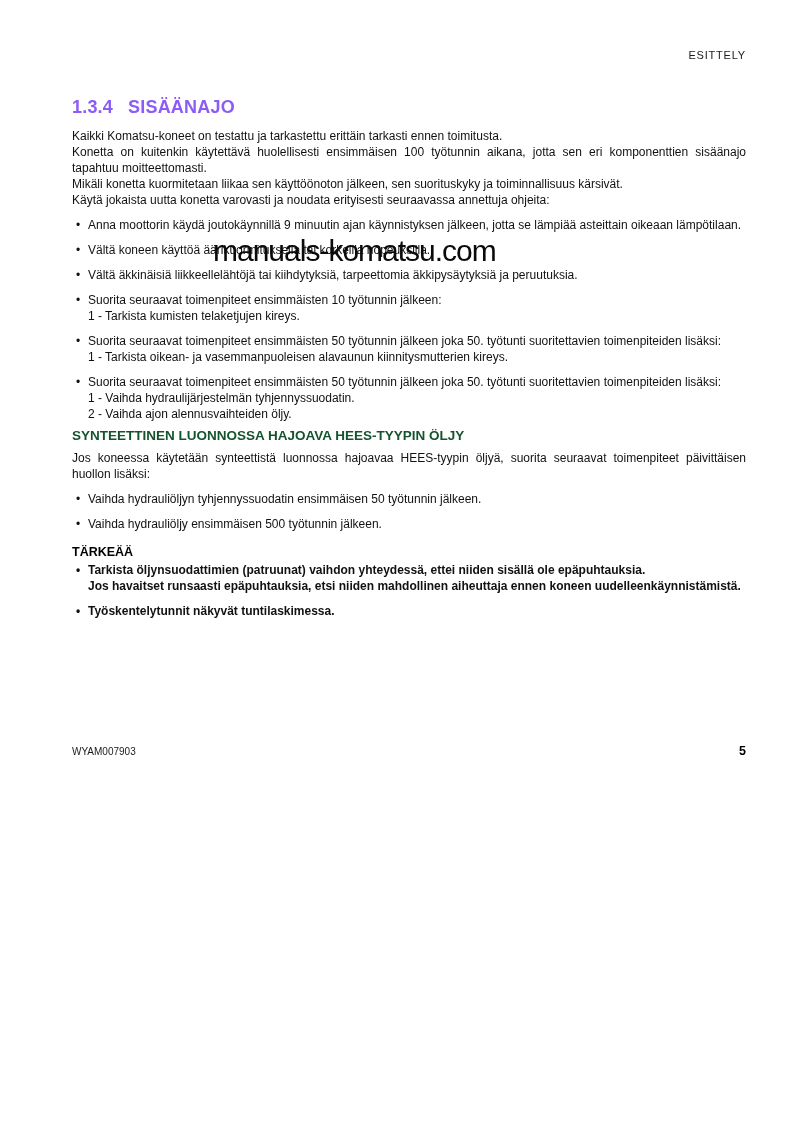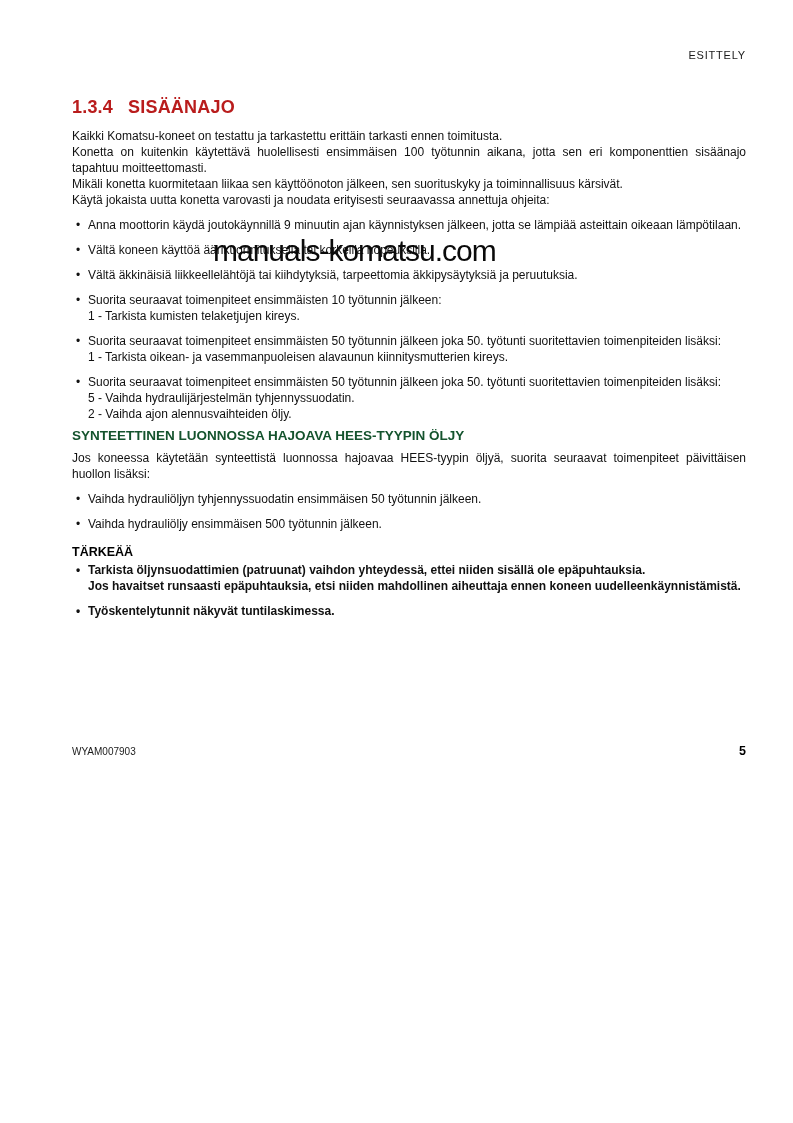--- a/index.html
+++ b/index.html
@@ -21,21 +21,21 @@
     letter-spacing: 0.8px;
     color: #1a1a1a;
   }
   .content { padding: 96px 47px 0 72px; }
   h1.section-title {
     margin: 0;
     font-size: 18px;
     line-height: 22px;
     font-weight: bold;
     letter-spacing: 0.2px;
-    color: #b91c1c;
+    color: #8b5cf6;
   }
   h1.section-title .sec-num { margin-right: 15px; }
   .intro { margin-top: 10px; }
   .intro p {
     margin: 0;
     font-size: 12px;
     line-height: 16px;
     text-align: justify;
   }
   ul.blist {
@@ -138,21 +138,21 @@
       <li>
         <span>Suorita seuraavat toimenpiteet ensimmäisten 10 työtunnin jälkeen:</span>
         <div class="subline">1 - Tarkista kumisten telaketjujen kireys.</div>
       </li>
       <li>
         <span>Suorita seuraavat toimenpiteet ensimmäisten 50 työtunnin jälkeen joka 50. työtunti suoritettavien toimenpiteiden lisäksi:</span>
         <div class="subline">1 - Tarkista oikean- ja vasemmanpuoleisen alavaunun kiinnitysmutterien kireys.</div>
       </li>
       <li>
         <span>Suorita seuraavat toimenpiteet ensimmäisten 50 työtunnin jälkeen joka 50. työtunti suoritettavien toimenpiteiden lisäksi:</span>
-        <div class="subline">5 - Vaihda hydraulijärjestelmän tyhjennyssuodatin.</div>
+        <div class="subline">1 - Vaihda hydraulijärjestelmän tyhjennyssuodatin.</div>
         <div class="subline">2 - Vaihda ajon alennusvaihteiden öljy.</div>
       </li>
     </ul>
 
     <h2 class="sub-heading">SYNTEETTINEN LUONNOSSA HAJOAVA HEES-TYYPIN ÖLJY</h2>
     <p class="hees-intro">Jos koneessa käytetään synteettistä luonnossa hajoavaa HEES-tyypin öljyä, suorita seuraavat toimenpiteet päivit­täisen huollon lisäksi:</p>
 
     <ul class="blist hees">
       <li><span>Vaihda hydrauliöljyn tyhjennyssuodatin ensimmäisen 50 työtunnin jälkeen.</span></li>
       <li><span>Vaihda hydrauliöljy ensimmäisen 500 työtunnin jälkeen.</span></li>

